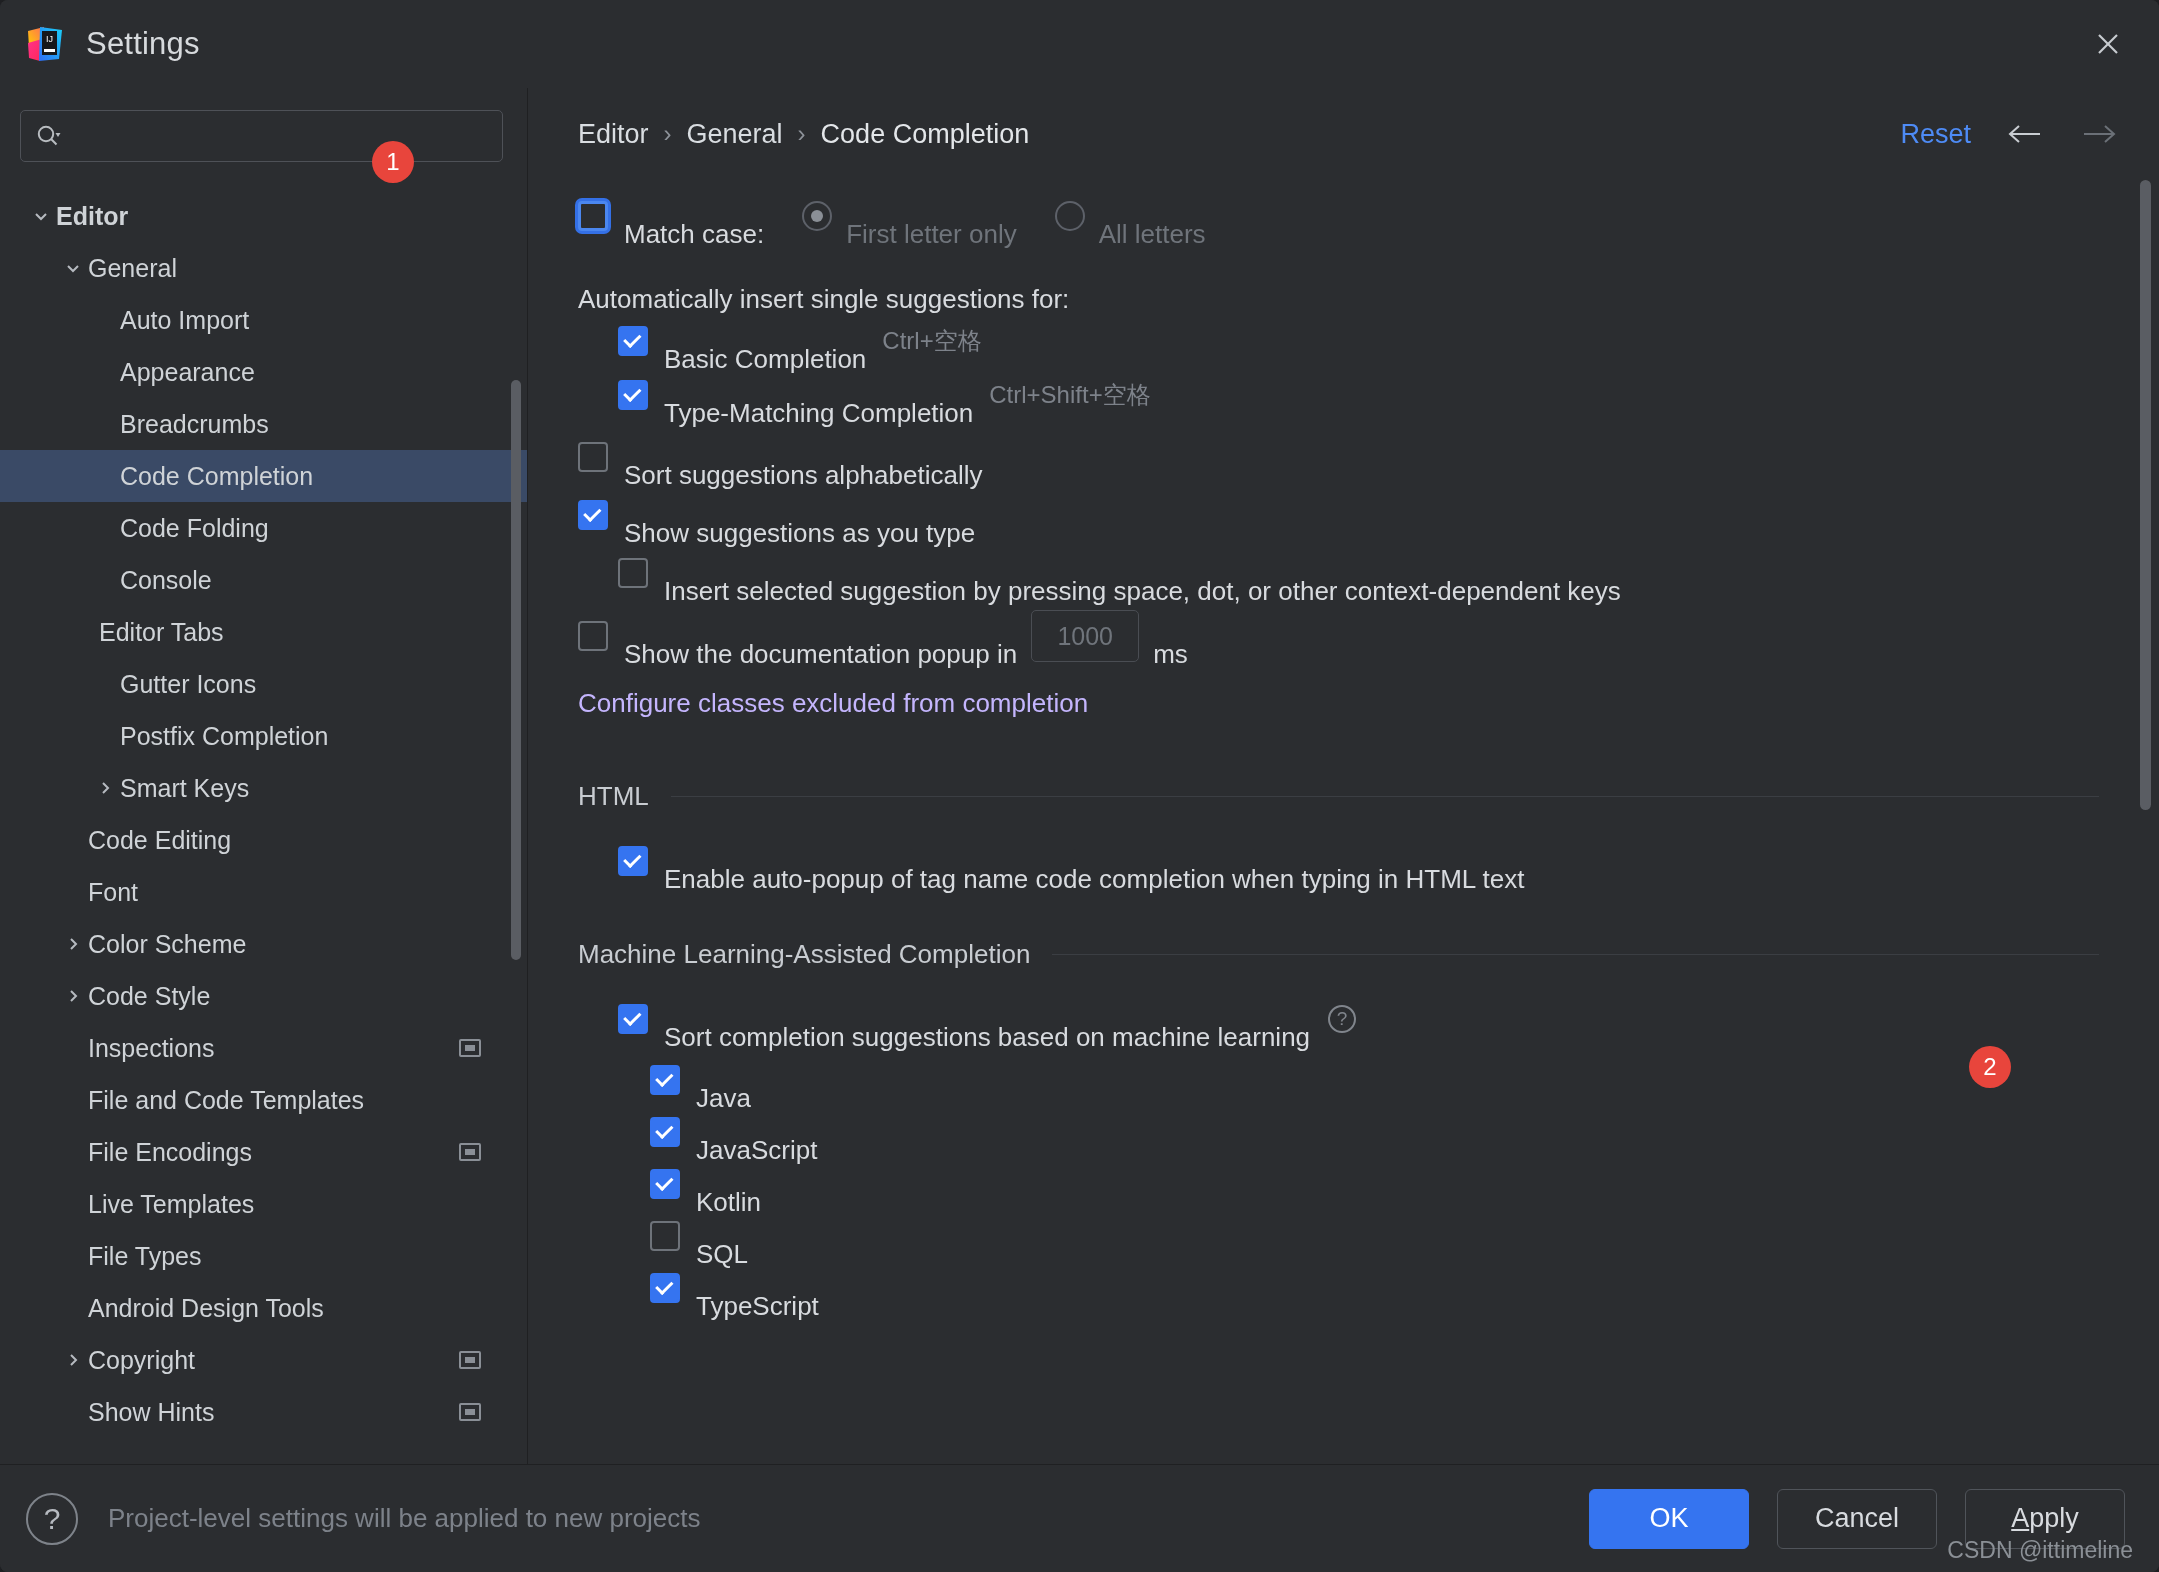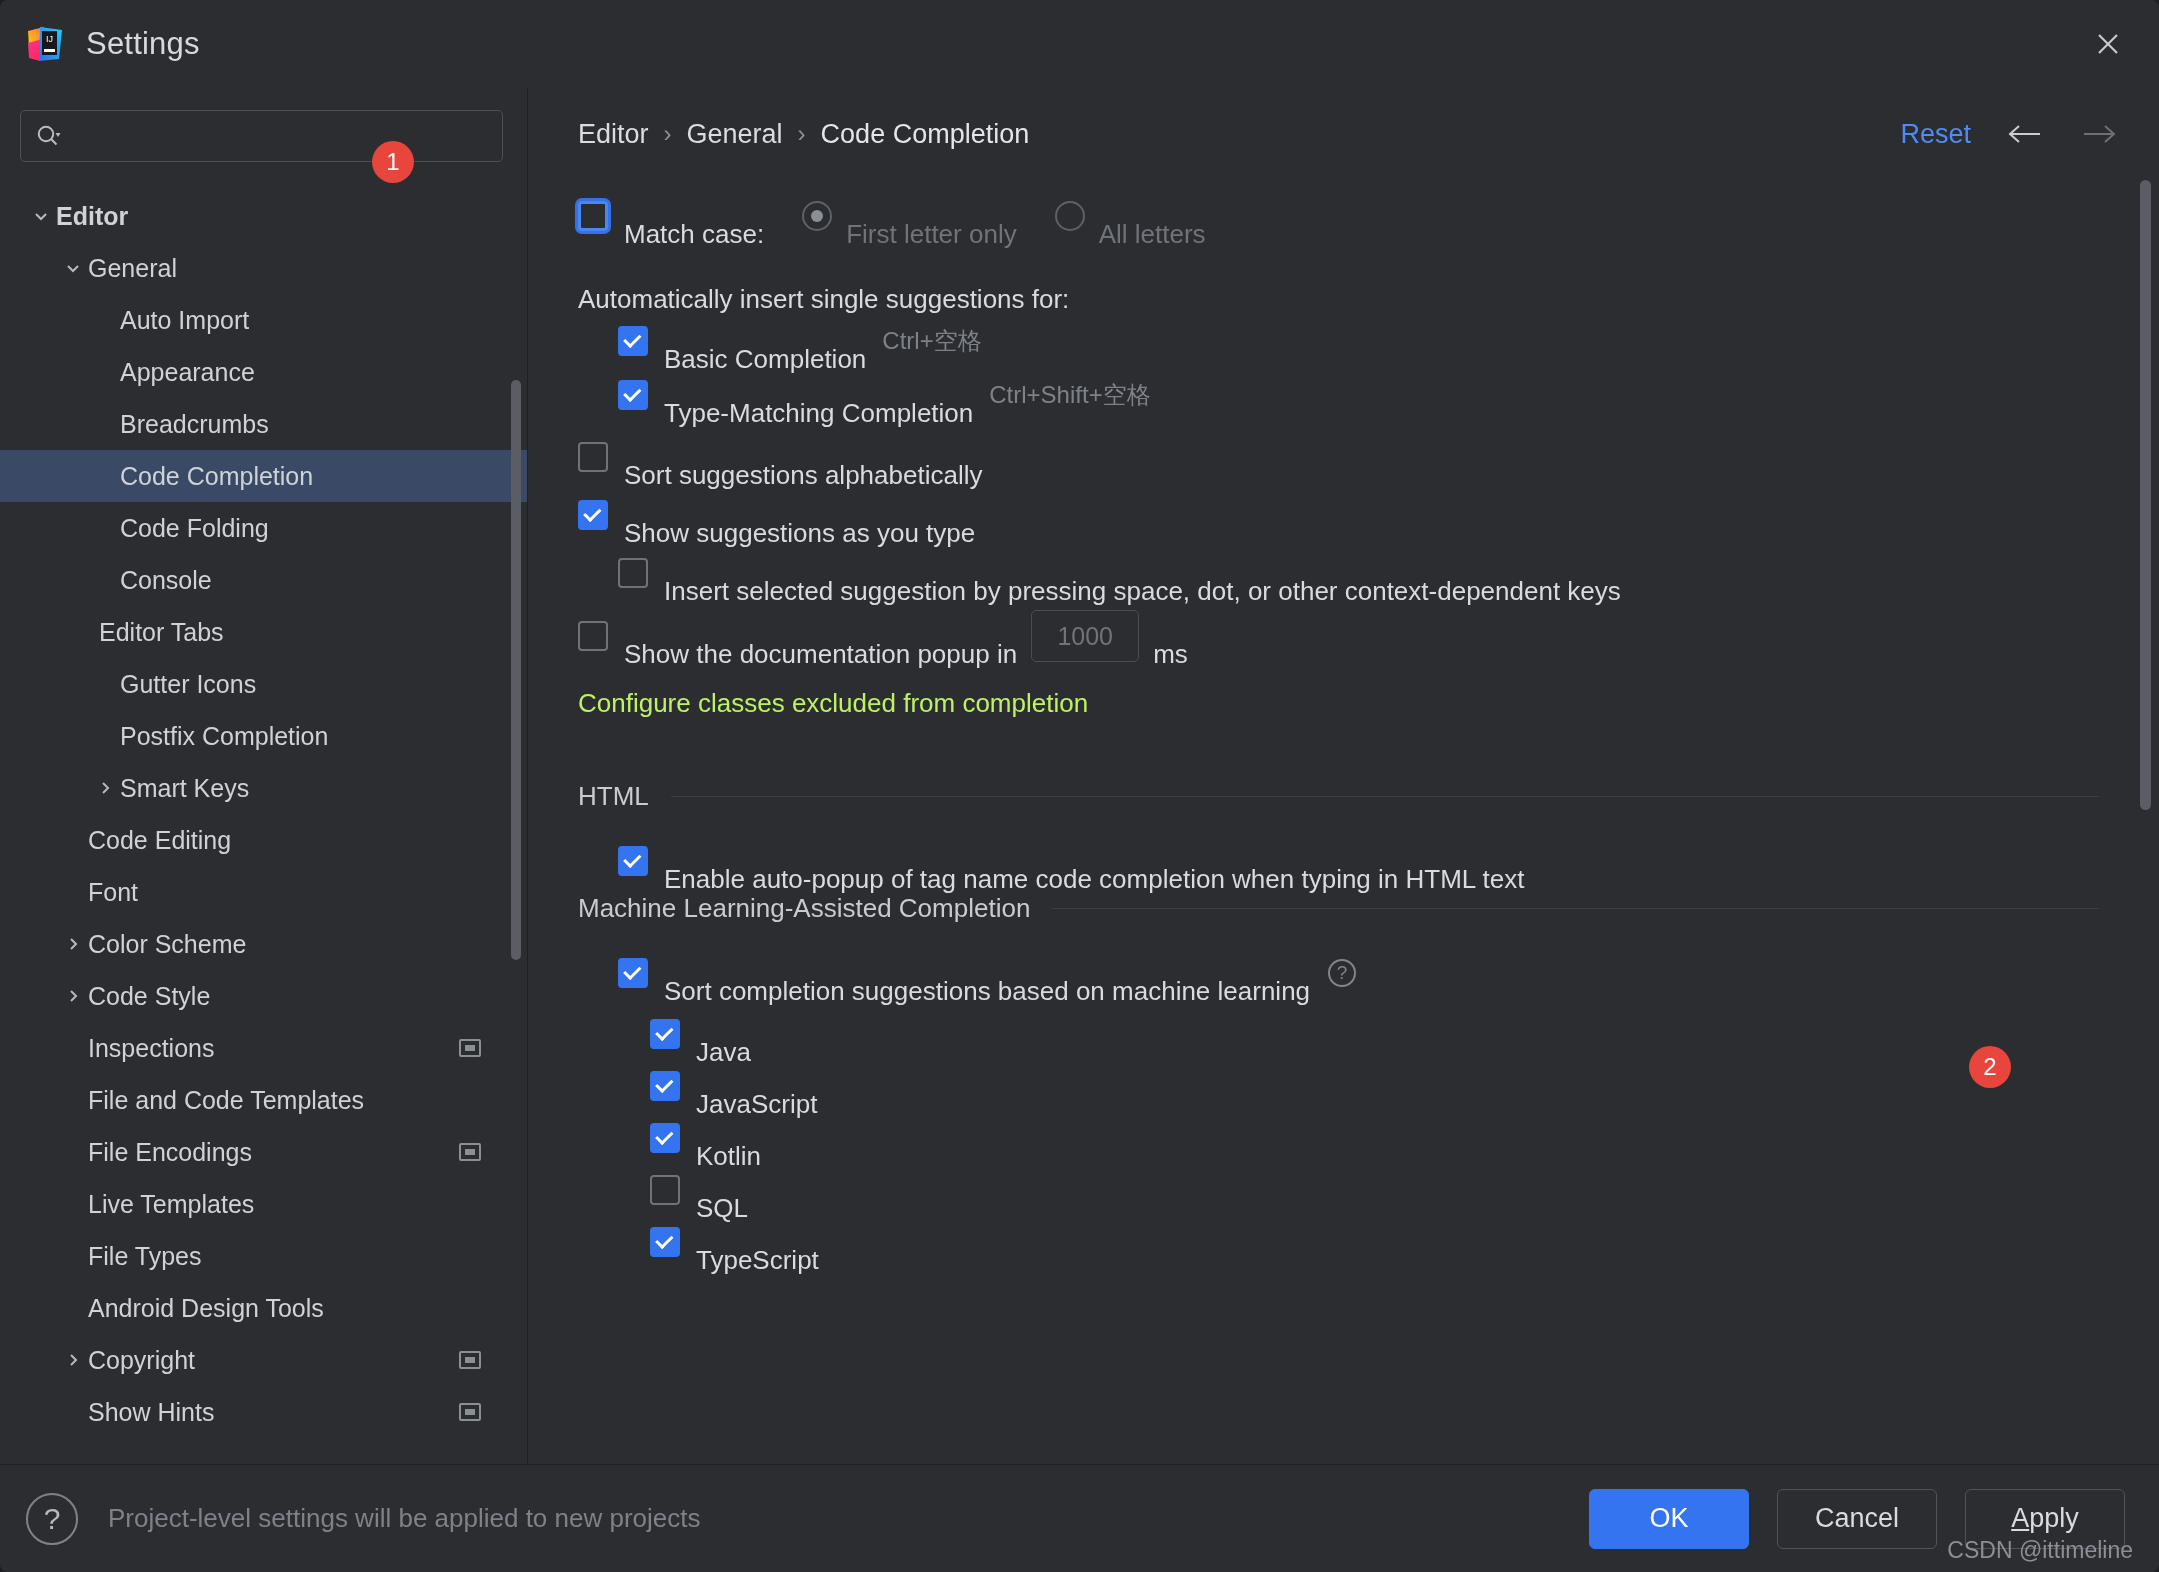--- a/index.html
+++ b/index.html
@@ -150,21 +150,21 @@
     content: ""; width: 12px; height: 12px; border-radius: 50%; background: #8a8f96;
   }
 
   .num-field {
     width: 108px; height: 52px; border: 1px solid #4a4d53; border-radius: 5px;
     background: #2b2d30; color: #6f747b; font-size: 25px;
     display: flex; align-items: center; justify-content: center;
     margin: 0 14px;
   }
 
-  .link { color: #bef264; font-size: 26px; }
+  .link { color: #c4b5fd; font-size: 26px; }
 
   .section { display: flex; align-items: center; }
   .section .stitle { color: #c8ccd1; font-size: 26px; white-space: nowrap; }
   .section .sline { flex: 1 1 auto; height: 1px; background: #3b3e43; margin-left: 22px; }
 
   .help-ico {
     width: 28px; height: 28px; border-radius: 50%; border: 2px solid #80858c;
     color: #80858c; font-size: 19px; display: flex; align-items: center; justify-content: center;
     margin-left: 18px; flex: 0 0 28px;
   }
@@ -558,21 +558,21 @@
 
           <div class="section" style="margin-top:46px;height:44px;">
             <span class="stitle">HTML</span>
             <span class="sline"></span>
           </div>
           <div class="row" style="height:50px;margin-top:18px;padding-left:40px;">
             <span class="cb on"></span>
             <span class="lbl">Enable auto-popup of tag name code completion when typing in HTML text</span>
           </div>
 
-          <div class="section" style="height:44px;text-align:right;">
+          <div class="section" style="margin-top:46px;height:44px;text-align:right;">
             <span class="stitle">Machine Learning-Assisted Completion</span>
             <span class="sline"></span>
           </div>
           <div class="row" style="height:50px;margin-top:18px;padding-left:40px;">
             <span class="cb on"></span>
             <span class="lbl">Sort completion suggestions based on machine learning</span>
             <span class="help-ico">?</span>
           </div>
 
           <div id="ml-langs" style="padding-left:72px;margin-top:10px;">

